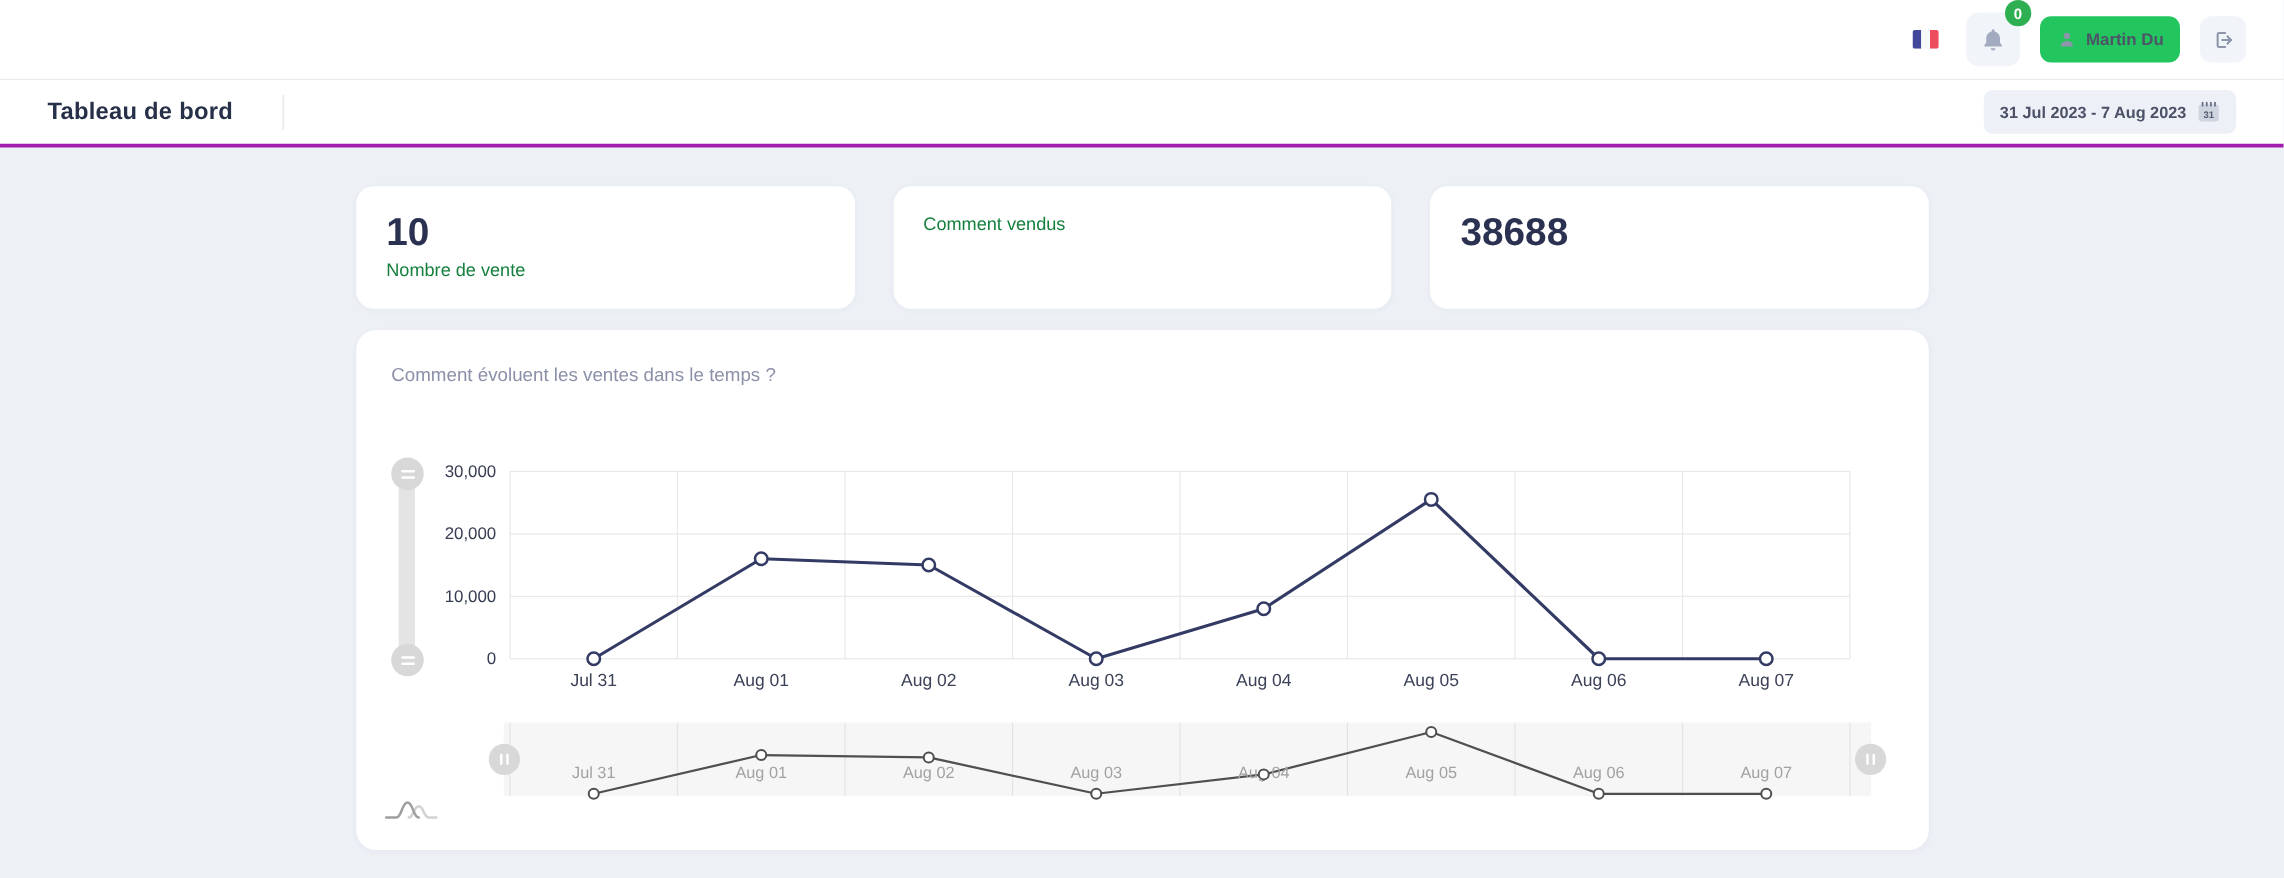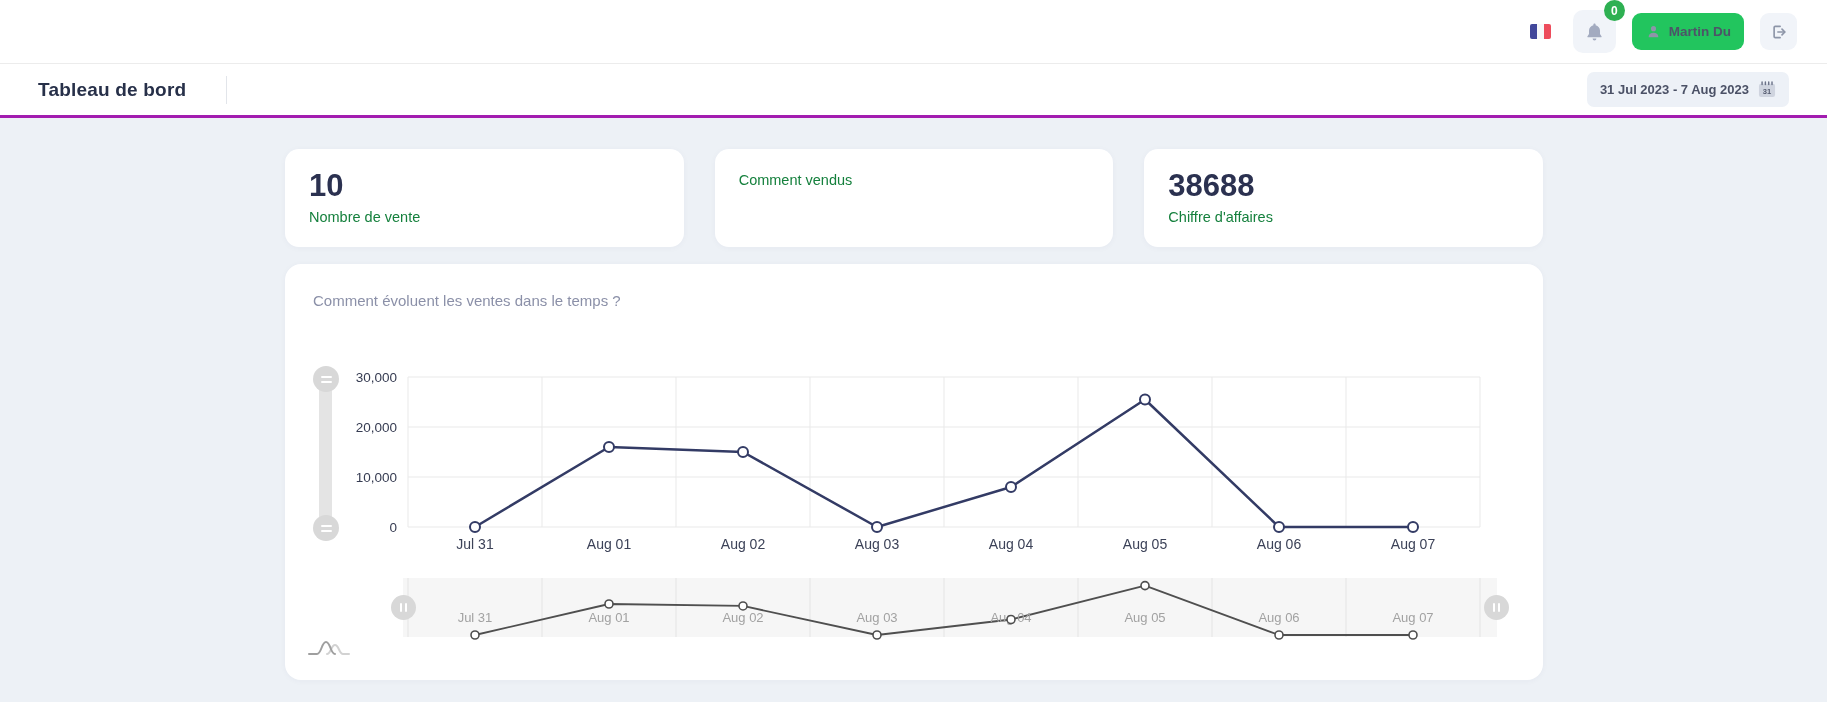--- a/index.html
+++ b/index.html
@@ -142,21 +142,20 @@
   <div class="stats-row">
     <div class="stat-card">
       <div class="stat-value">10</div>
       <div class="stat-label">Nombre de vente</div>
     </div>
     <div class="stat-card">
       <div class="stat-label">Comment vendus</div>
     </div>
     <div class="stat-card">
       <div class="stat-value">38688</div>
-      <div class="stat-label">Chiffre d'affaires</div>
     </div>
   </div>
 
   <div class="chart-card">
     <div class="chart-title">Comment évoluent les ventes dans le temps ?</div>
 
     <svg id="chart-svg" class="chart-svg" width="1258" height="416">
         <line x1="123" y1="263" x2="1195" y2="263" stroke="#e9e9e9" stroke-width="1"></line>
         <text class="ytick" x="112" y="267.5" text-anchor="end">0</text>
         <line x1="123" y1="213" x2="1195" y2="213" stroke="#e9e9e9" stroke-width="1"></line>

